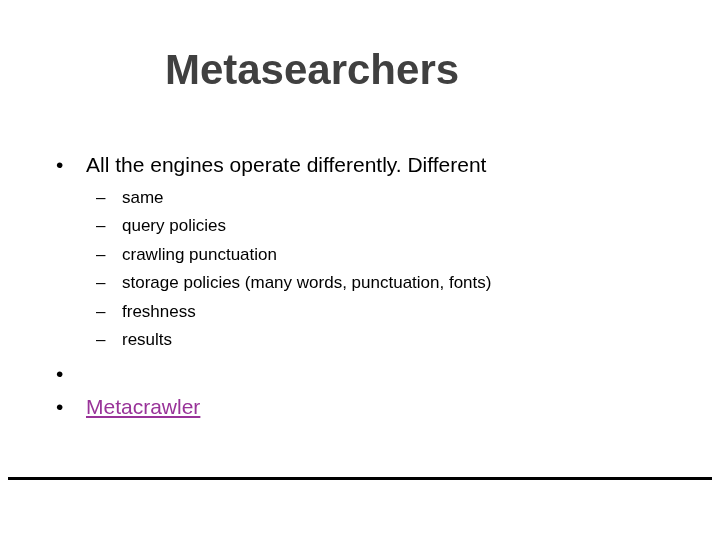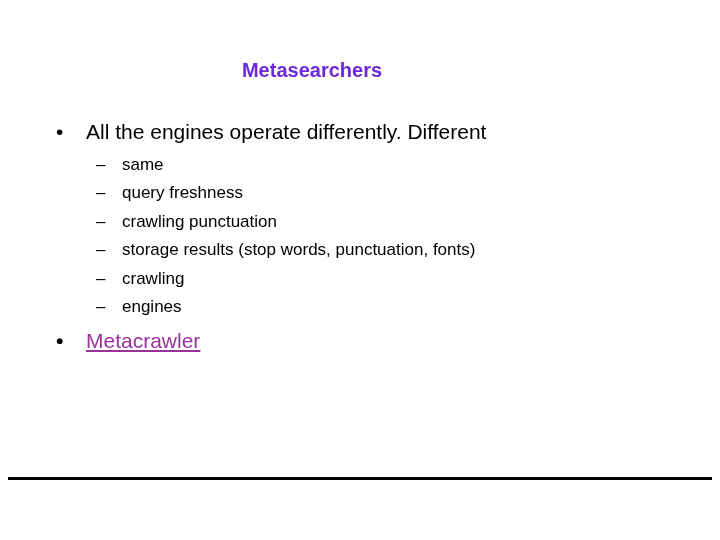--- a/index.html
+++ b/index.html
@@ -23,25 +23,25 @@
     box-sizing: border-box;
   }
 
   
   .slide-title {
     position: absolute;
     left: 0;
     top: 52px;
     width: 624px;
     text-align: center;
-    font-size: 20px;
+    font-size: 42px;
     font-weight: bold;
     line-height: 36px;
     letter-spacing: 0px;
-    color: #6d28d9;
+    color: #404040;
     white-space: nowrap;
   }
 
   
   .body-area {
     position: absolute;
     left: 0;
     top: 118px;
     width: 720px;
   }
@@ -59,20 +59,21 @@
     position: absolute;
     left: 56px;
     top: 0;
     width: 20px;
     font-size: 21px;
     line-height: 28.5px;
     color: #000000;
   }
   .bullet-l1 .btext {
     display: block;
+    margin-top: 33px;
   }
 
   
   .sub-list {
     margin: 0;
     padding: 0;
   }
   .bullet-l2 {
     position: relative;
     padding-left: 122px;
@@ -131,41 +132,41 @@
 
     <div class="sub-list">
 
       <div class="bullet-l2">
         <span class="marker">–</span>
         <span>same</span>
       </div>
 
       <div class="bullet-l2">
         <span class="marker">–</span>
-        <span>query freshness</span>
+        <span>query policies</span>
       </div>
 
       <div class="bullet-l2">
         <span class="marker">–</span>
         <span>crawling punctuation</span>
       </div>
 
       <div class="bullet-l2">
         <span class="marker">–</span>
-        <span>storage results (stop words, punctuation, fonts)</span>
+        <span>storage policies (many words, punctuation, fonts)</span>
       </div>
 
       <div class="bullet-l2">
         <span class="marker">–</span>
-        <span>crawling</span>
+        <span>freshness</span>
       </div>
 
       <div class="bullet-l2">
         <span class="marker">–</span>
-        <span>engines</span>
+        <span>results</span>
       </div>
 
     </div>
 
     <div class="gap-after-sub"></div>
 
     <div class="bullet-l1">
       <span class="marker">•</span>
     </div>
 

